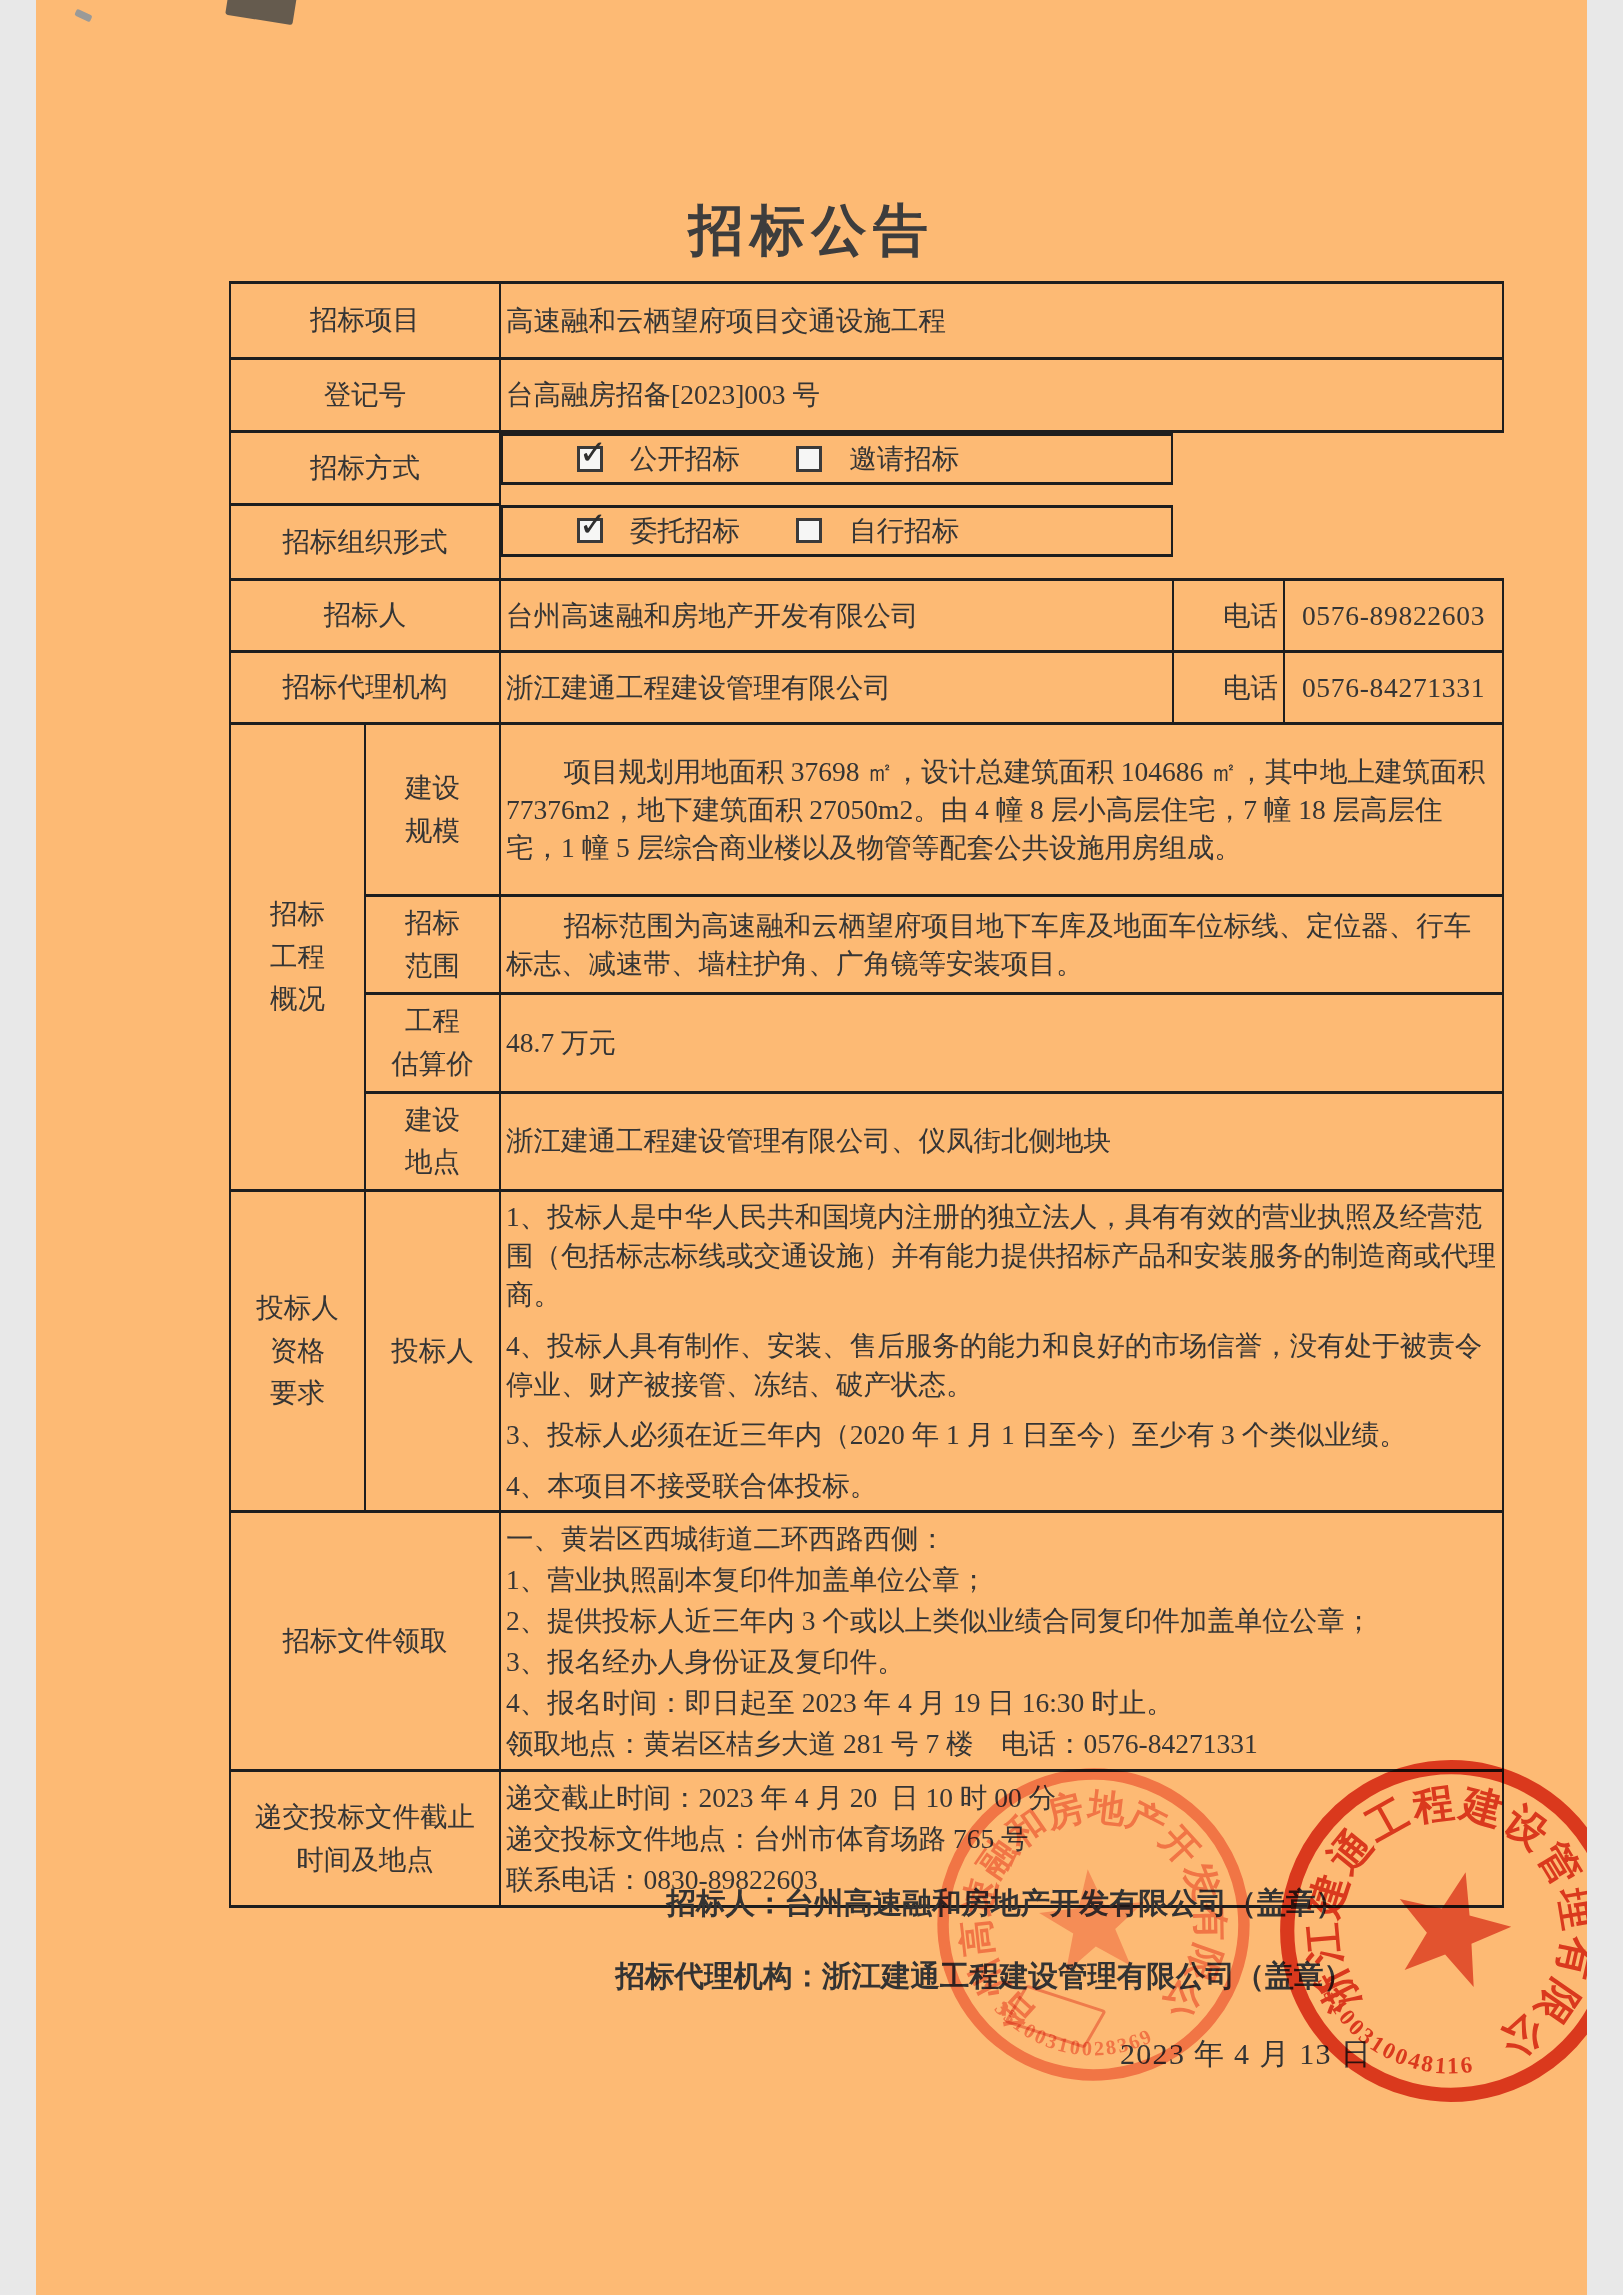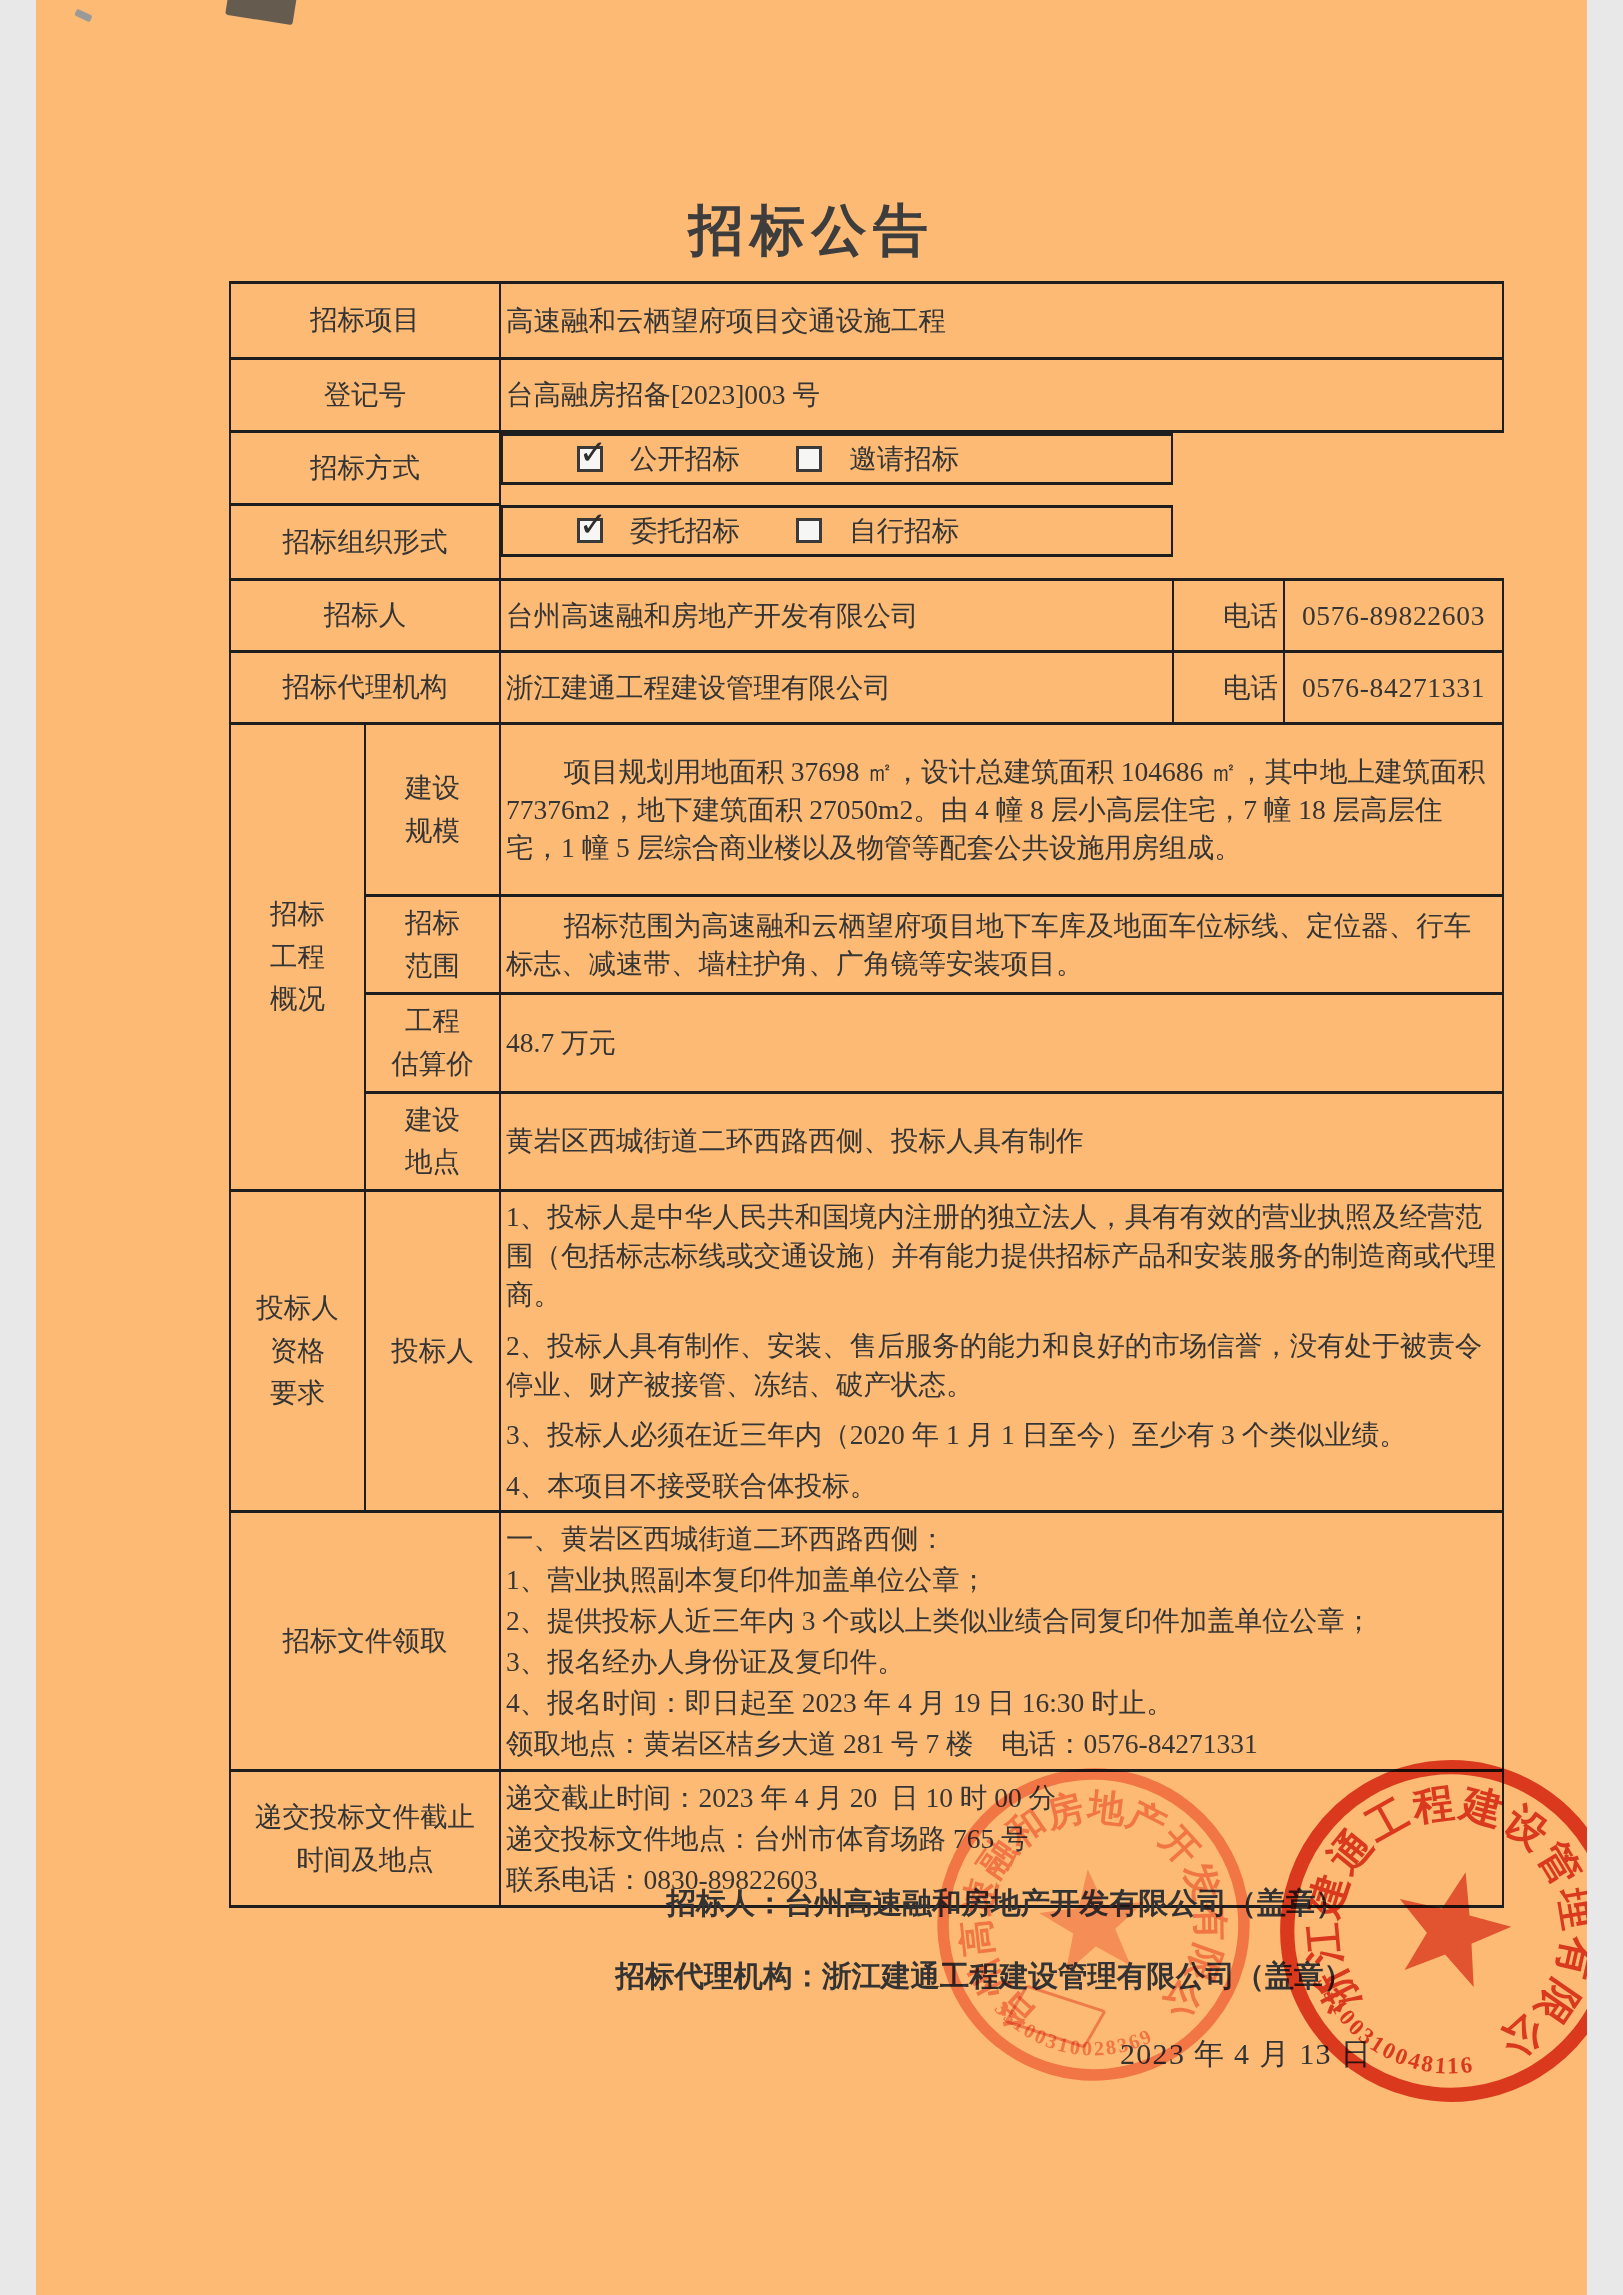--- a/index.html
+++ b/index.html
@@ -182,31 +182,31 @@
 
       <tr style="height:91px">
         <td class="lbl">工程
 估算价</td>
         <td class="content" colspan="3">48.7 万元</td>
       </tr>
 
       <tr style="height:89px">
         <td class="lbl">建设
 地点</td>
-        <td class="content" colspan="3">黄岩区西城街道二环西路西侧、投标人具有制作</td>
+        <td class="content" colspan="3">浙江建通工程建设管理有限公司、仪凤街北侧地块</td>
       </tr>
 
       <tr style="height:312px">
         <td class="lbl">投标人
 资格
 要求</td>
         <td class="lbl">投标人</td>
         <td class="content" colspan="3">
           <p class="qual-item">1、投标人是中华人民共和国境内注册的独立法人，具有有效的营业执照及经营范围（包括标志标线或交通设施）并有能力提供招标产品和安装服务的制造商或代理商。</p>
-          <p class="qual-item">2、投标人具有制作、安装、售后服务的能力和良好的市场信誉，没有处于被责令停业、财产被接管、冻结、破产状态。</p>
+          <p class="qual-item">4、投标人具有制作、安装、售后服务的能力和良好的市场信誉，没有处于被责令停业、财产被接管、冻结、破产状态。</p>
           <p class="qual-item">3、投标人必须在近三年内（2020 年 1 月 1 日至今）至少有 3 个类似业绩。</p>
           <p class="qual-item">4、本项目不接受联合体投标。</p>
         </td>
       </tr>
 
       <tr style="height:245px">
         <td class="lbl" colspan="2">招标文件领取</td>
         <td class="content" colspan="3">
           <p class="line">一、黄岩区西城街道二环西路西侧：</p>
           <p class="line">1、营业执照副本复印件加盖单位公章；</p>

